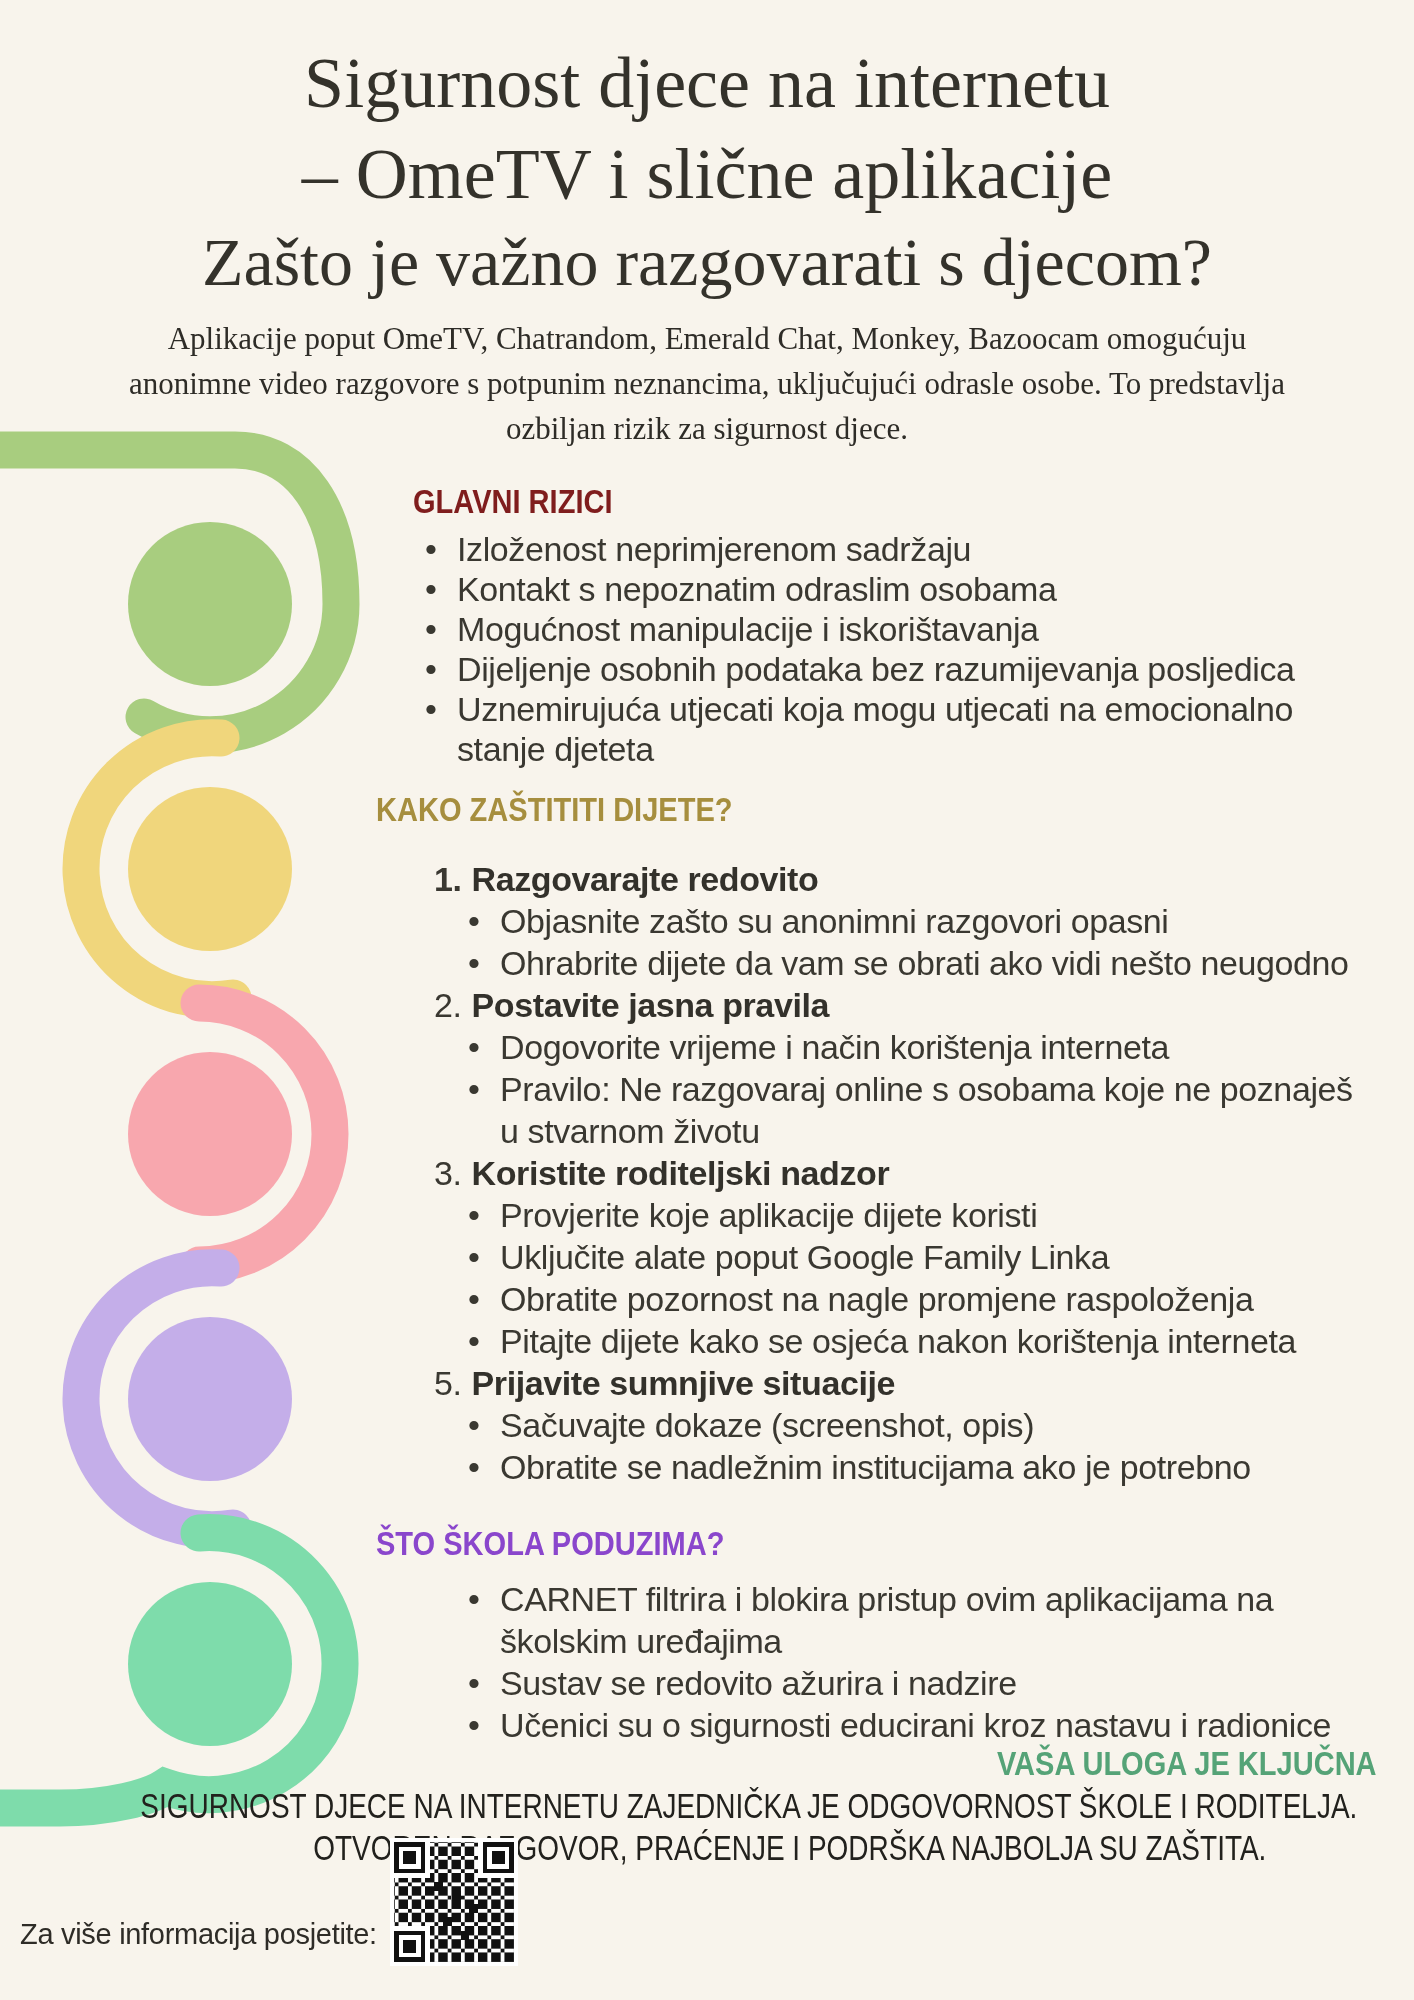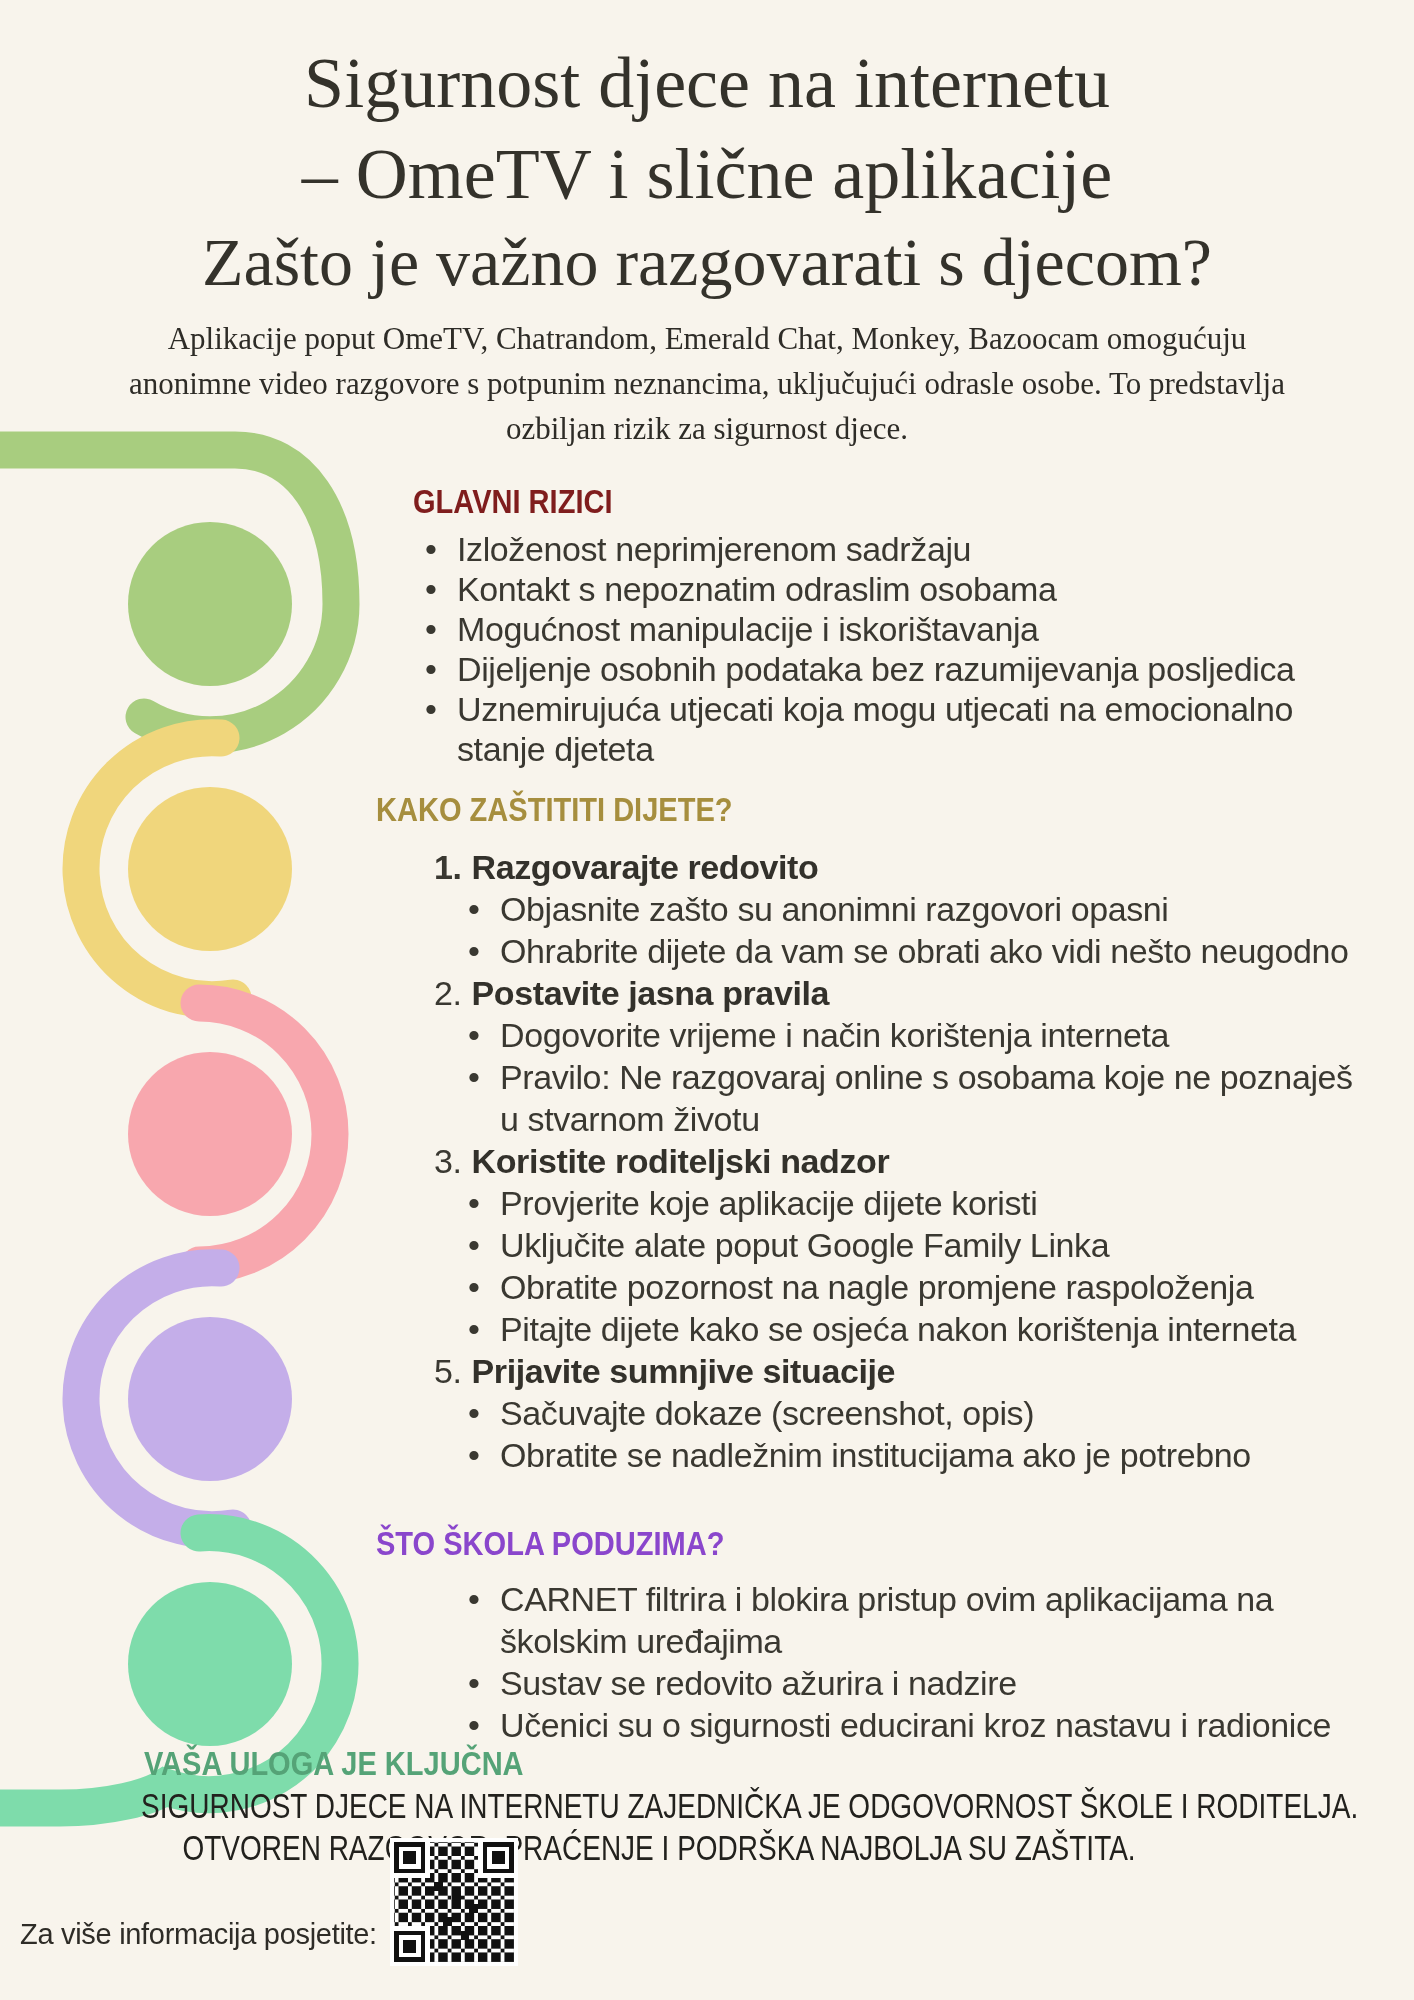--- a/index.html
+++ b/index.html
@@ -34,39 +34,39 @@
   ul{list-style:none;margin:0;padding:0;}
   li{position:relative;padding-left:44px;}
   li::before{content:"•";position:absolute;left:12px;top:0;color:#3a3831;}
   
   .risks{left:413px;top:482px;width:960px;z-index:2;}
   .risks h3{color:#7f1d1d;}
   .risks ul{margin-top:7px;max-width:905px;}
   
   .protect{left:376px;top:790px;width:1000px;z-index:2;}
   .protect h3{color:#a68e3e;}
-  .steps{margin-top:16px;line-height:42px;}
+  .steps{margin-top:28px;line-height:42px;}
   .step-head{padding-left:58px;}
   .step-head .num{font-weight:400;margin-right:10px;}
   .step-head.first .num{font-weight:700;}
   .step-head .step-title{font-weight:700;color:#33312b;}
   .protect li{padding-left:124px;max-width:1000px;}
   .protect li::before{left:92px;}
   .protect li,.steps{line-height:42px;}
   .protect ul{max-width:980px;}
   .protect li{max-width:890px;}
   
   .school{left:376px;top:1524px;width:1000px;z-index:2;}
   .school h3{color:#8a46cc;}
   .school ul{margin-top:14px;line-height:42px;}
   .school li{padding-left:124px;max-width:860px;}
   .school li::before{left:92px;}
   .school .body-text{line-height:42px;}
   
-  .role{left:0;right:4px;top:1744px;text-align:left;z-index:2;}
+  .role{left:0;right:12px;top:1744px;text-align:right;z-index:2;}
   .role h3{color:#55a377;margin-left:118px;}
   .role h3 .hx{transform-origin:center;}
   .caps-line{
     font-size:35px;line-height:40px;color:#22211d;white-space:nowrap;
     transform:scaleX(.8);transform-origin:center;margin-top:2px;
   }
   .caps-line.second{margin-left:46px;}
   
   .footer-label{left:20px;top:1918px;font-size:29px;color:#2e2c27;letter-spacing:-0.3px;z-index:2;}
   .qr{left:390px;top:1838px;width:128px;height:128px;z-index:2;}

